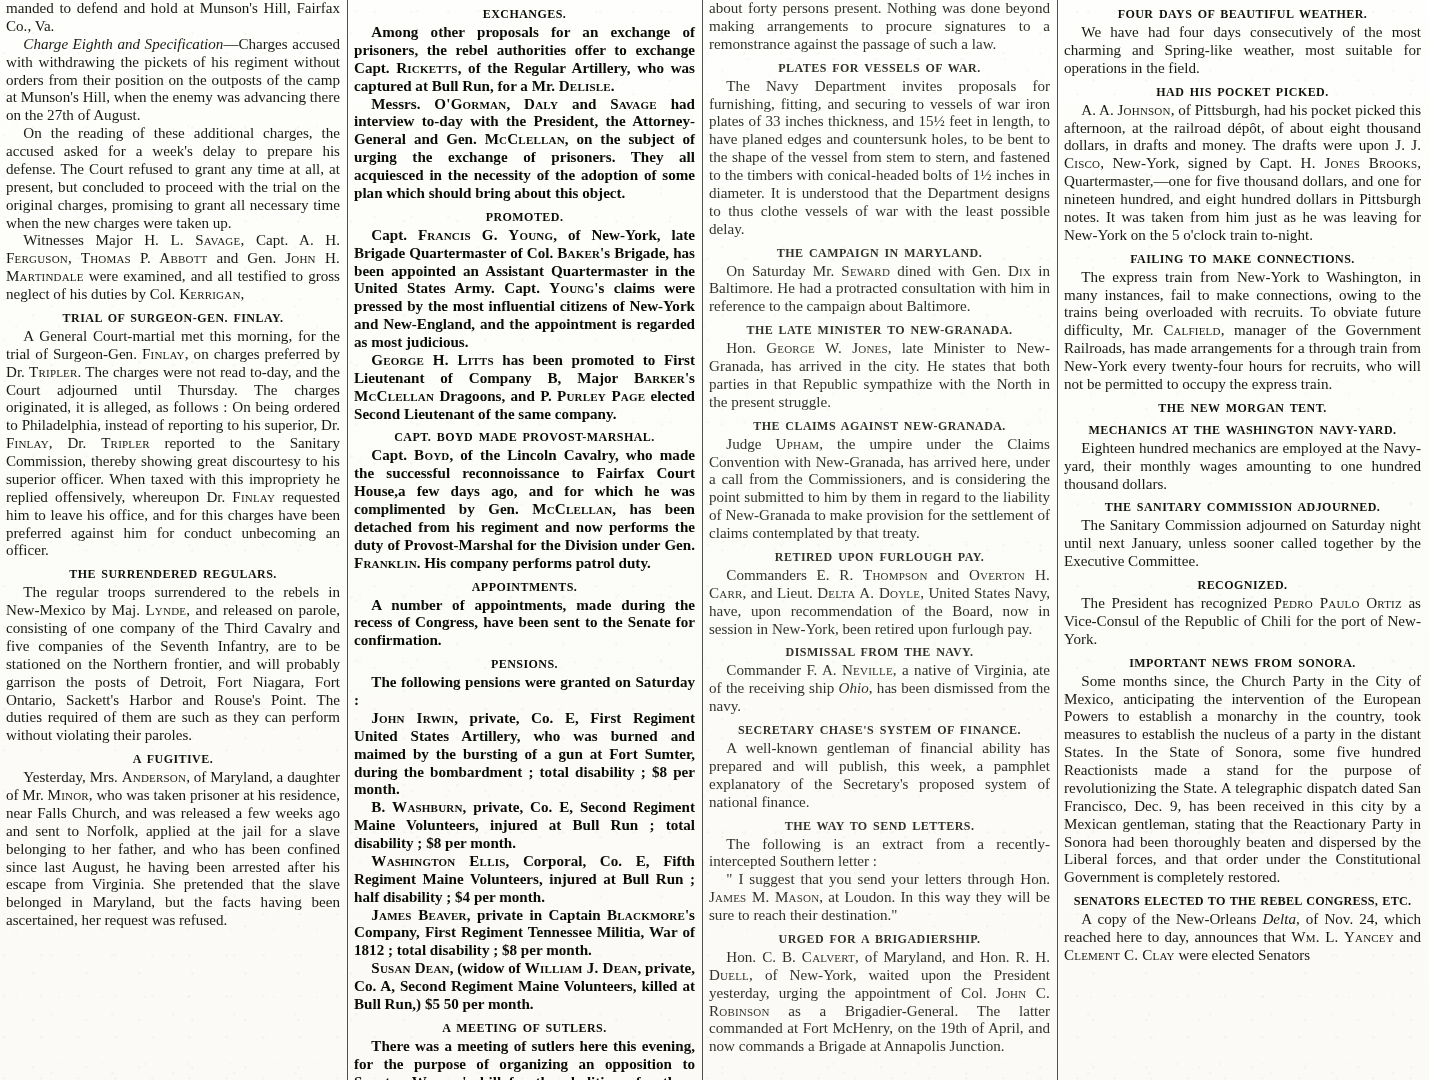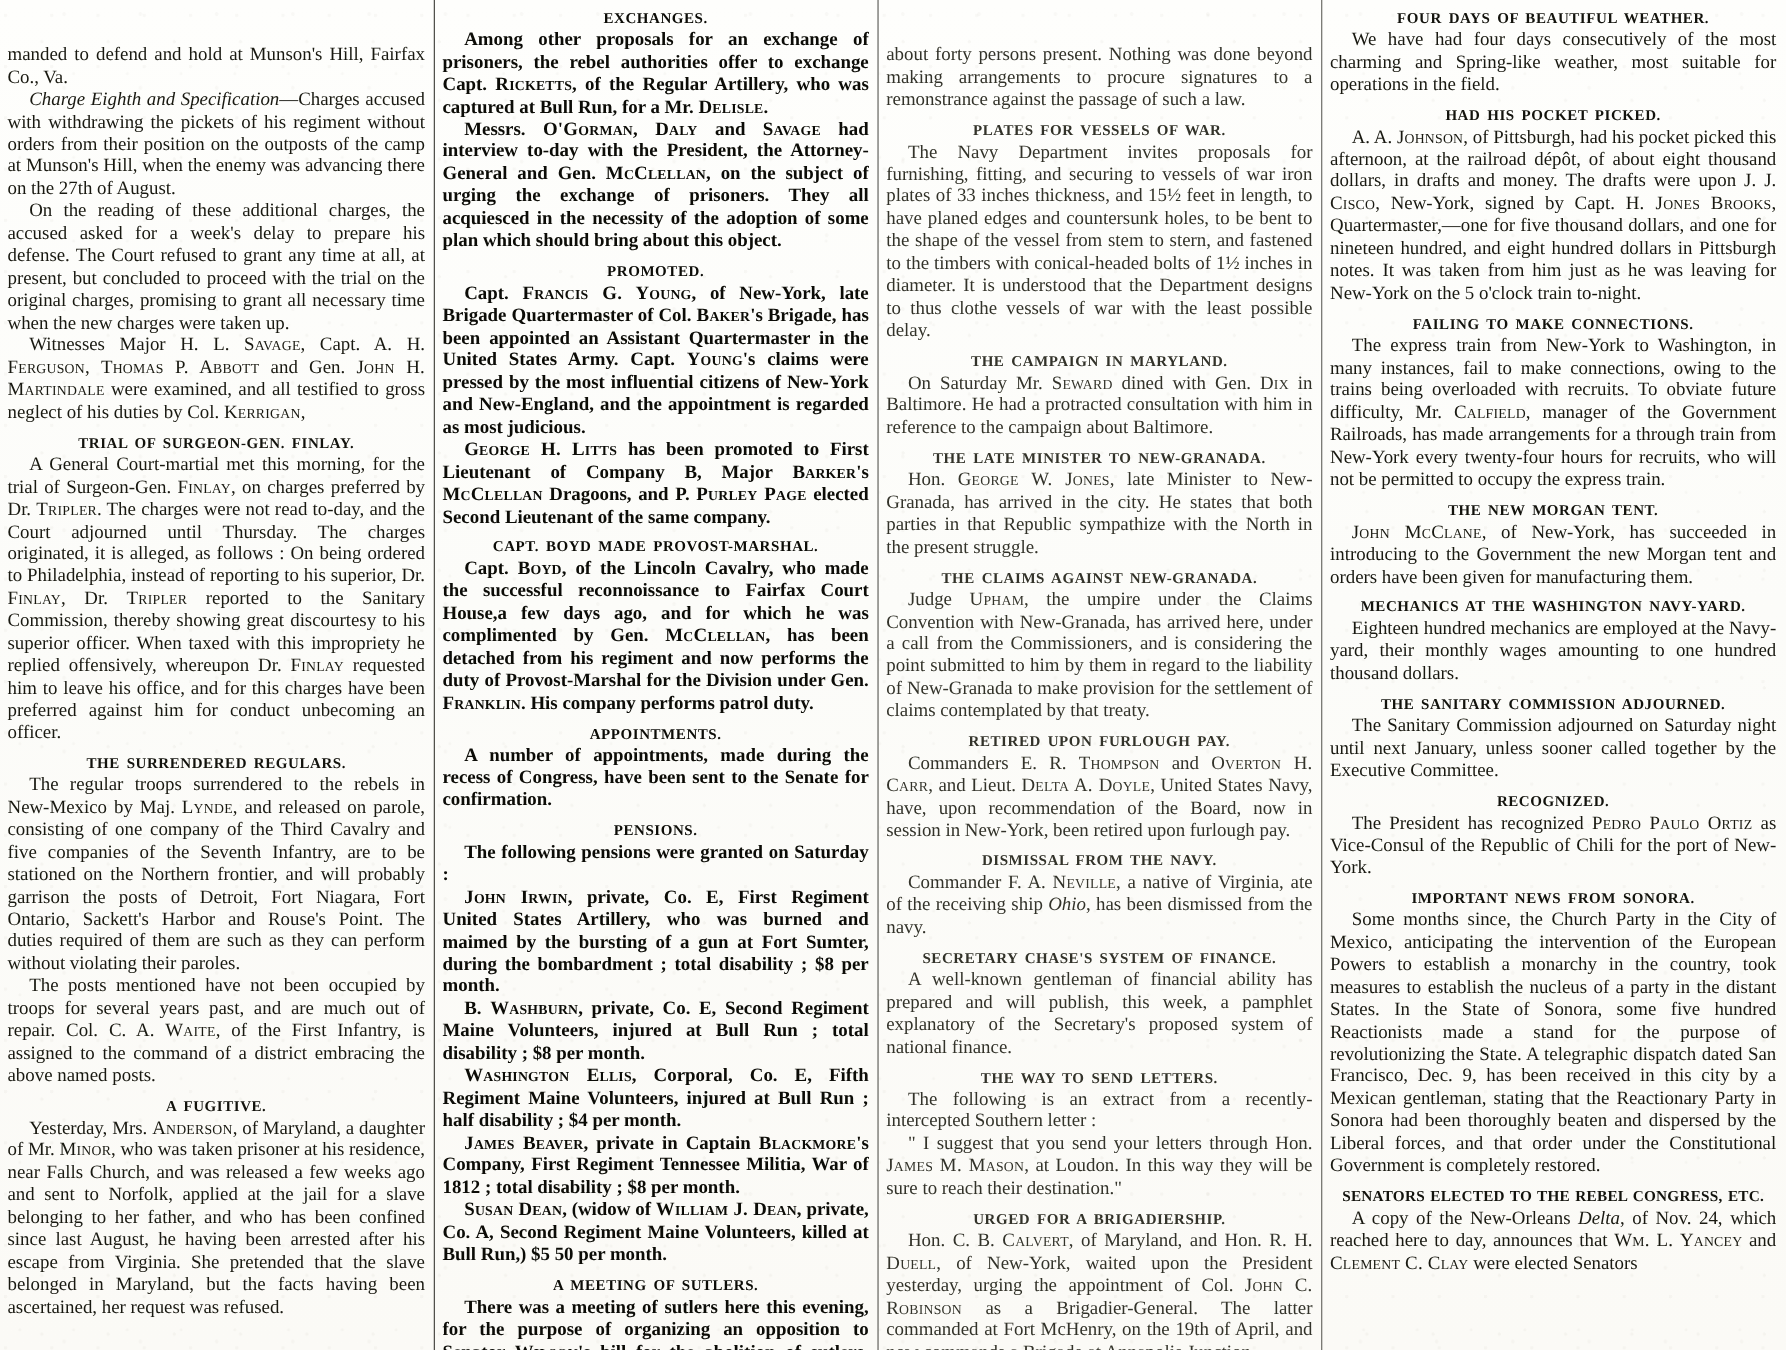--- a/index.html
+++ b/index.html
@@ -54,21 +54,21 @@
   p.par{
     font-size:15.1px;
     line-height:1.185;
     margin:0;
     text-align:justify;
     text-indent:1.15em;
     text-justify:inter-word;
     hyphens:none;
     color:#191911;
   }
-  p.par.noind{text-indent:0;margin-top:36px;}
+  p.par.noind{text-indent:0;}
 
   
   .ink-dark p.par,.ink-dark h2.head{color:#0c0c07;font-weight:600;}
   .ink-light p.par,.ink-light h2.head{color:#33332a;}
 
   .sc{font-variant:small-caps;letter-spacing:.2px;}
   .it{font-style:italic;}
 </style>
 </head>
 <body>
@@ -78,21 +78,20 @@
     <div class="col c1 ink-normal">
       <div class="body">
           <p class="par noind">manded to defend and hold at Munson's Hill, Fairfax Co., Va.</p>
           <p class="par"><span class="it">Charge Eighth and Specification</span>—Charges accused with withdrawing the pickets of his regiment without orders from their position on the outposts of the camp at Munson's Hill, when the enemy was advancing there on the 27th of August.</p>
           <p class="par">On the reading of these additional charges, the accused asked for a week's delay to prepare his defense. The Court refused to grant any time at all, at present, but concluded to proceed with the trial on the original charges, promising to grant all necessary time when the new charges were taken up.</p>
           <p class="par">Witnesses Major H. L. <span class="sc">Savage</span>, Capt. A. H. <span class="sc">Ferguson</span>, <span class="sc">Thomas P. Abbott</span> and Gen. <span class="sc">John H. Martindale</span> were examined, and all testified to gross neglect of his duties by Col. <span class="sc">Kerrigan</span>,</p>
           <h2 class="head">TRIAL OF SURGEON-GEN. FINLAY.</h2>
           <p class="par">A General Court-martial met this morning, for the trial of Surgeon-Gen. <span class="sc">Finlay</span>, on charges preferred by Dr. <span class="sc">Tripler</span>. The charges were not read to-day, and the Court adjourned until Thursday. The charges originated, it is alleged, as follows : On being ordered to Philadelphia, instead of reporting to his superior, Dr. <span class="sc">Finlay</span>, Dr. <span class="sc">Tripler</span> reported to the Sanitary Commission, thereby showing great discourtesy to his superior officer. When taxed with this impropriety he replied offensively, whereupon Dr. <span class="sc">Finlay</span> requested him to leave his office, and for this charges have been preferred against him for conduct unbecoming an officer.</p>
           <h2 class="head">THE SURRENDERED REGULARS.</h2>
           <p class="par">The regular troops surrendered to the rebels in New-Mexico by Maj. <span class="sc">Lynde</span>, and released on parole, consisting of one company of the Third Cavalry and five companies of the Seventh Infantry, are to be stationed on the Northern frontier, and will probably garrison the posts of Detroit, Fort Niagara, Fort Ontario, Sackett's Harbor and Rouse's Point. The duties required of them are such as they can perform without violating their paroles.</p>
-          <p class="par">The posts mentioned have not been occupied by troops for several years past, and are much out of repair. Col. C. A. <span class="sc">Waite</span>, of the First Infantry, is assigned to the command of a district embracing the above named posts.</p>
           <h2 class="head">A FUGITIVE.</h2>
           <p class="par">Yesterday, Mrs. <span class="sc">Anderson</span>, of Maryland, a daughter of Mr. <span class="sc">Minor</span>, who was taken prisoner at his residence, near Falls Church, and was released a few weeks ago and sent to Norfolk, applied at the jail for a slave belonging to her father, and who has been confined since last August, he having been arrested after his escape from Virginia. She pretended that the slave belonged in Maryland, but the facts having been ascertained, her request was refused.</p>
         </div>
       <div class="rule"></div>
     </div>
     <div class="col c2 ink-dark">
       <div class="body">
           <h2 class="head">EXCHANGES.</h2>
           <p class="par">Among other proposals for an exchange of prisoners, the rebel authorities offer to exchange Capt. <span class="sc">Ricketts</span>, of the Regular Artillery, who was captured at Bull Run, for a Mr. <span class="sc">Delisle</span>.</p>
           <p class="par">Messrs. <span class="sc">O'Gorman</span>, <span class="sc">Daly</span> and <span class="sc">Savage</span> had interview to-day with the President, the Attorney-General and Gen. <span class="sc">McClellan</span>, on the subject of urging the exchange of prisoners. They all acquiesced in the necessity of the adoption of some plan which should bring about this object.</p>
@@ -142,21 +141,20 @@
     </div>
     <div class="col c4 ink-normal">
       <div class="body">
           <h2 class="head">FOUR DAYS OF BEAUTIFUL WEATHER.</h2>
           <p class="par">We have had four days consecutively of the most charming and Spring-like weather, most suitable for operations in the field.</p>
           <h2 class="head">HAD HIS POCKET PICKED.</h2>
           <p class="par">A. A. <span class="sc">Johnson</span>, of Pittsburgh, had his pocket picked this afternoon, at the railroad dépôt, of about eight thousand dollars, in drafts and money. The drafts were upon J. J. <span class="sc">Cisco</span>, New-York, signed by Capt. <span class="sc">H. Jones</span> <span class="sc">Brooks</span>, Quartermaster,—one for five thousand dollars, and one for nineteen hundred, and eight hundred dollars in Pittsburgh notes. It was taken from him just as he was leaving for New-York on the 5 o'clock train to-night.</p>
           <h2 class="head">FAILING TO MAKE CONNECTIONS.</h2>
           <p class="par">The express train from New-York to Washington, in many instances, fail to make connections, owing to the trains being overloaded with recruits. To obviate future difficulty, Mr. <span class="sc">Calfield</span>, manager of the Government Railroads, has made arrangements for a through train from New-York every twenty-four hours for recruits, who will not be permitted to occupy the express train.</p>
           <h2 class="head">THE NEW MORGAN TENT.</h2>
-          <p class="par"><span class="sc">John McClane</span>, of New-York, has succeeded in introducing to the Government the new Morgan tent and orders have been given for manufacturing them.</p>
           <h2 class="head">MECHANICS AT THE WASHINGTON NAVY-YARD.</h2>
           <p class="par">Eighteen hundred mechanics are employed at the Navy-yard, their monthly wages amounting to one hundred thousand dollars.</p>
           <h2 class="head">THE SANITARY COMMISSION ADJOURNED.</h2>
           <p class="par">The Sanitary Commission adjourned on Saturday night until next January, unless sooner called together by the Executive Committee.</p>
           <h2 class="head">RECOGNIZED.</h2>
           <p class="par">The President has recognized <span class="sc">Pedro Paulo</span> <span class="sc">Ortiz</span> as Vice-Consul of the Republic of Chili for the port of New-York.</p>
           <h2 class="head">IMPORTANT NEWS FROM SONORA.</h2>
           <p class="par">Some months since, the Church Party in the City of Mexico, anticipating the intervention of the European Powers to establish a monarchy in the country, took measures to establish the nucleus of a party in the distant States. In the State of Sonora, some five hundred Reactionists made a stand for the purpose of revolutionizing the State. A telegraphic dispatch dated San Francisco, Dec. 9, has been received in this city by a Mexican gentleman, stating that the Reactionary Party in Sonora had been thoroughly beaten and dispersed by the Liberal forces, and that order under the Constitutional Government is completely restored.</p>
           <h2 class="head flush">SENATORS ELECTED TO THE REBEL CONGRESS, ETC.</h2>
           <p class="par">A copy of the New-Orleans <span class="it">Delta</span>, of Nov. 24, which reached here to day, announces that <span class="sc">Wm. L.</span> <span class="sc">Yancey</span> and <span class="sc">Clement C. Clay</span> were elected Senators</p>

